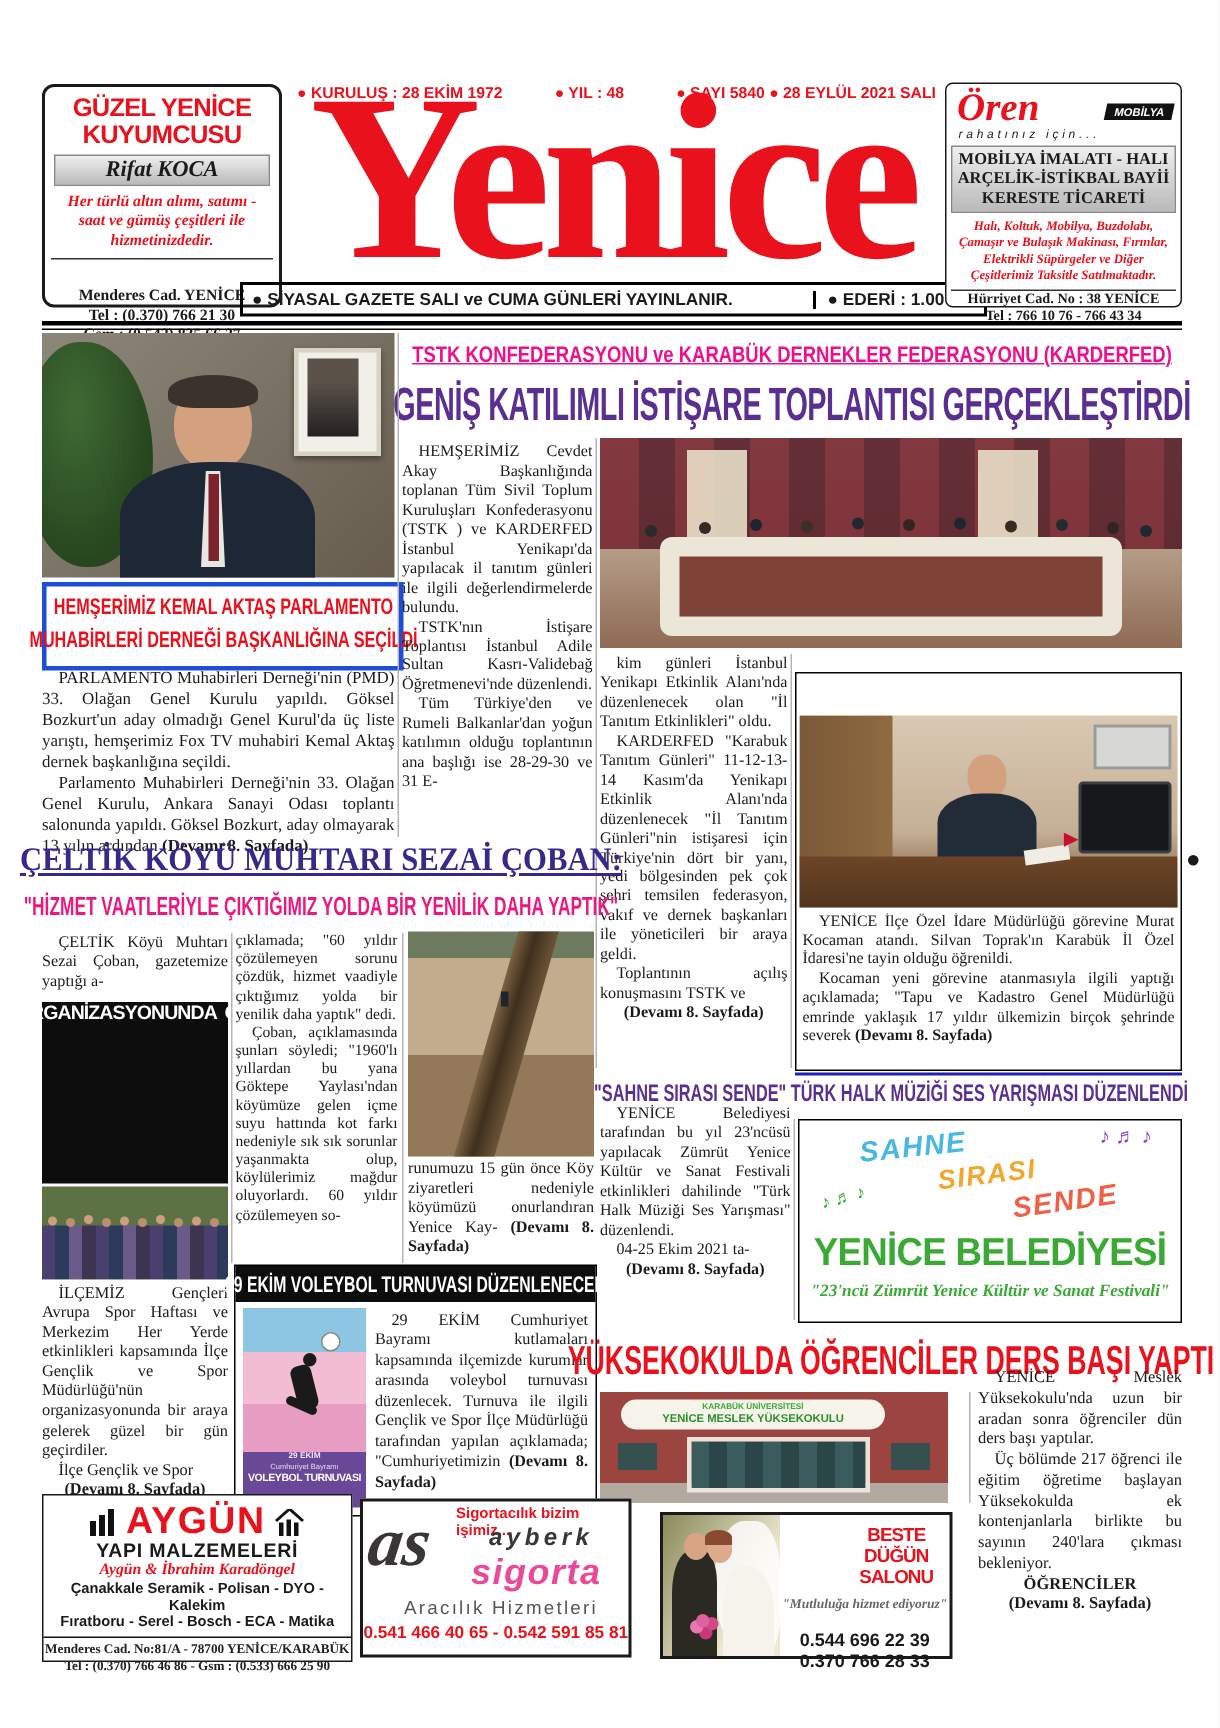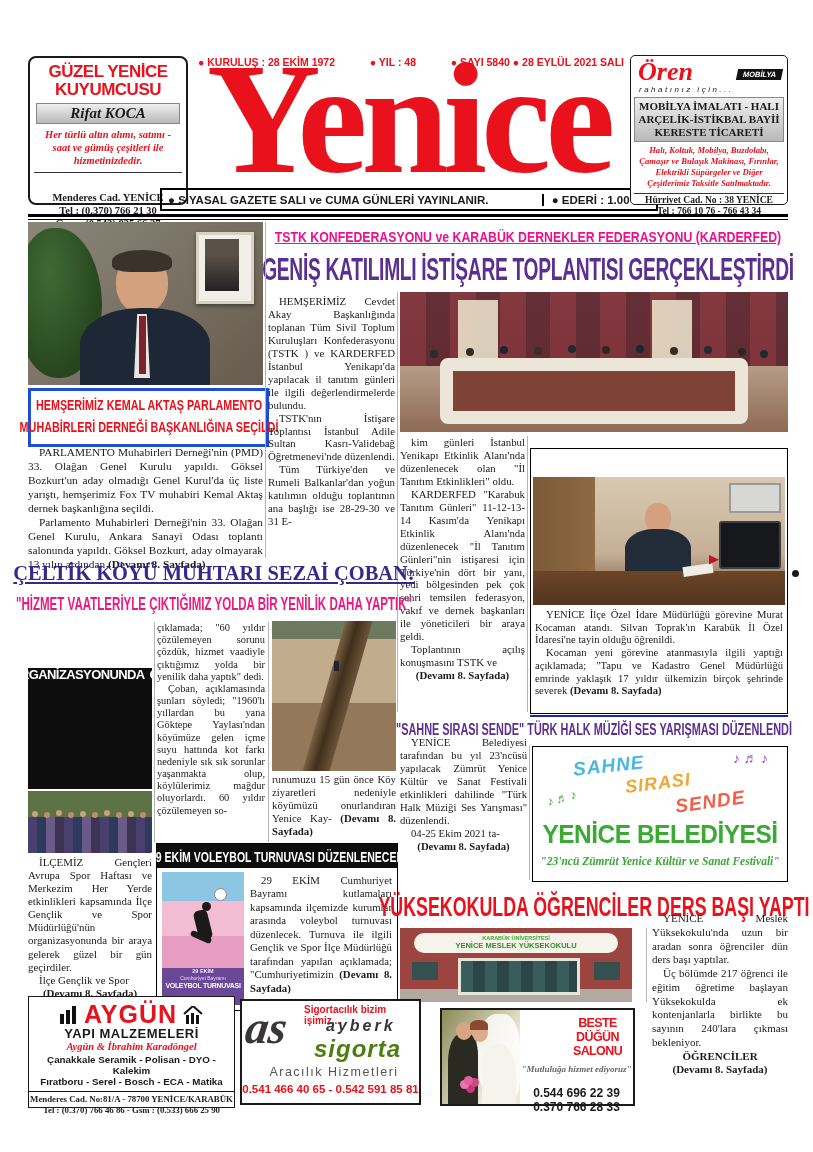--- a/index.html
+++ b/index.html
@@ -160,20 +160,23 @@
   </div>
   <div class="abs" style="left:530px;top:715px;width:258px;height:0;border-top:2px solid #2020b2;"></div>
 
   <div class="abs" style="left:28px;top:558px;width:372px;height:30px;">
     <span class="cx indigo serif" style="--sx:0.93;top:2px;font-size:22px;font-family:'Liberation Serif',serif;text-decoration:underline;">ÇELTİK KÖYÜ MUHTARI SEZAİ ÇOBAN:</span>
   </div>
   <div class="abs" style="left:28px;top:591px;width:372px;height:28px;">
     <span class="cx" style="--sx:0.66;top:3px;font-size:17.5px;color:#ed187f;">"HİZMET VAATLERİYLE ÇIKTIĞIMIZ YOLDA BİR YENİLİK DAHA YAPTIK"</span>
   </div>
 
+  <div class="abs bodytxt" style="left:28px;top:622px;width:124px;height:44px;font-size:10.8px;line-height:1.2;">
+    <p><span>ÇELTİK Köyü Muhtarı Sezai Çoban, gazetemize yaptığı a-</span></p>
+  </div>
   <div class="abs blackbar sans b ctr" style="left:28px;top:668px;width:124px;height:121px;display:flex;flex-direction:row;justify-content:center;gap:5px;font-size:13px;letter-spacing:-0.6px;line-height:1;">
     <div>İLÇE GENÇLİK SPOR</div>
     <div>MERKEZİ</div>
     <div>ORGANİZASYONUNDA</div>
     <div>GENÇLER GÜZEL BİR</div>
     <div>GÜN GEÇİRDİLER</div>
   </div>
   <div class="photo" style="left:28px;top:791px;width:124px;height:62px;background:linear-gradient(180deg,#5d7244 0 45%,#9aa08e 45% 100%);">
     <div class="shape" style="left:0;top:26px;width:124px;height:36px;background:repeating-linear-gradient(90deg,#4a4070 0 9px,#2e3a5c 9px 18px,#6a5a8a 18px 27px,#3c3450 27px 36px);"></div>
     <div class="shape" style="left:4px;top:20px;width:6px;height:6px;border-radius:50%;background:#c9a080;box-shadow:12px 1px 0 #b89070,24px -1px 0 #c9a080,36px 1px 0 #b89070,48px 0 0 #c9a080,60px 1px 0 #b89070,72px -1px 0 #c9a080,84px 1px 0 #b89070,96px 0 0 #c9a080,108px 1px 0 #b89070;"></div>
@@ -237,21 +240,21 @@
     <div style="position:absolute;left:0;top:72px;width:100%;">
       <span class="cx green" style="--sx:0.94;top:0;font-size:26px;letter-spacing:-0.5px;">YENİCE BELEDİYESİ</span>
     </div>
     <div class="serif b ital ctr green" style="position:absolute;left:0;top:108px;width:100%;font-size:11.5px;">"23'ncü Zümrüt Yenice Kültür ve Sanat Festivali"</div>
   </div>
 
   <div class="abs" style="left:400px;top:890px;width:388px;height:36px;">
     <span class="cx red" style="--sx:0.66;top:2px;font-size:27px;">YÜKSEKOKULDA ÖĞRENCİLER DERS BAŞI YAPTI</span>
   </div>
   <div class="photo" style="left:400px;top:928px;width:232px;height:74px;background:linear-gradient(180deg,#9c4540 0 82%,#b2aaa0 82% 100%);">
-    <div class="shape" style="left:14px;top:5px;width:204px;height:20px;background:#f6f3ea;border-radius:10px;text-align:center;">
+    <div class="shape" style="left:14px;top:5px;width:176px;height:20px;background:#f6f3ea;border-radius:10px;text-align:center;">
       <div class="sans b" style="font-size:5.5px;color:#3aaa35;padding-top:2px;">KARABÜK ÜNİVERSİTESİ</div>
       <div class="sans b" style="font-size:7.5px;color:#2e8f2c;">YENİCE MESLEK YÜKSEKOKULU</div>
     </div>
     <div class="shape" style="left:58px;top:30px;width:116px;height:31px;background:repeating-linear-gradient(90deg,#3b5c5c 0 12px,#2a4646 12px 24px);border:3px solid #e8e4da;"></div>
     <div class="shape" style="left:12px;top:34px;width:26px;height:18px;background:#35504e;"></div>
     <div class="shape" style="left:194px;top:34px;width:26px;height:18px;background:#35504e;"></div>
   </div>
   <div class="vrule" style="left:646px;top:928px;height:74px;"></div>
   <div class="abs bodytxt" style="left:652px;top:912px;width:136px;height:184px;font-size:11px;line-height:1.25;">
     <p><span>YENİCE Meslek Yüksekokulu'nda uzun bir aradan sonra öğrenciler dün ders başı yaptılar.</span></p>
@@ -282,21 +285,21 @@
     <div style="border-top:1.5px solid #111;margin-top:4px;padding-top:2px;font-size:8.8px;font-weight:bold;color:#222;line-height:1.3;">
       <div>Menderes Cad. No:81/A - 78700 YENİCE/KARABÜK</div>
       <div>Tel : (0.370) 766 46 86 - Gsm : (0.533) 666 25 90</div>
     </div>
   </div>
 
   <div class="abs adbox" style="left:240px;top:999px;width:181px;height:106px;">
     <span class="abs serif b ital" style="left:4px;top:6px;font-size:46px;color:#3a3536;transform:skewX(-8deg);line-height:.9;">as</span>
     <div class="abs sans b red" style="left:62px;top:3px;font-size:10px;">Sigortacılık bizim işimiz...</div>
     <div class="abs sans b ital" style="left:84px;top:16px;font-size:16px;letter-spacing:3px;color:#3a3536;">ayberk</div>
-    <div class="abs sans b ital" style="left:72px;top:34px;font-size:24px;letter-spacing:1px;color:#4d7c0f;">sigorta</div>
+    <div class="abs sans b ital" style="left:72px;top:34px;font-size:24px;letter-spacing:1px;color:#ec4899;">sigorta</div>
     <div class="abs sans" style="left:12px;top:64px;width:160px;text-align:center;font-size:12.5px;letter-spacing:1.5px;color:#555;">Aracılık Hizmetleri</div>
     <div class="abs sans b red ctr" style="left:0;top:82px;width:100%;font-size:11.5px;">0.541 466 40 65 - 0.542 591 85 81</div>
   </div>
 
   <div class="abs adbox" style="left:440px;top:1008px;width:195px;height:98px;">
     <div class="photo" style="left:0;top:0;width:78px;height:94px;background:linear-gradient(120deg,#8a8a58 0%,#efe9d6 70%);">
       <div class="shape" style="left:34px;top:4px;width:44px;height:90px;background:rgba(255,255,255,.8);border-radius:50% 40% 30% 60%;"></div>
       <div class="shape" style="left:6px;top:24px;width:30px;height:70px;background:#2a2a22;border-radius:40% 30% 0 0;"></div>
       <div class="shape" style="left:14px;top:12px;width:16px;height:18px;background:#d7a584;border-radius:50%;"></div>
       <div class="shape" style="left:30px;top:14px;width:16px;height:18px;background:#dcab8c;border-radius:50%;"></div>

